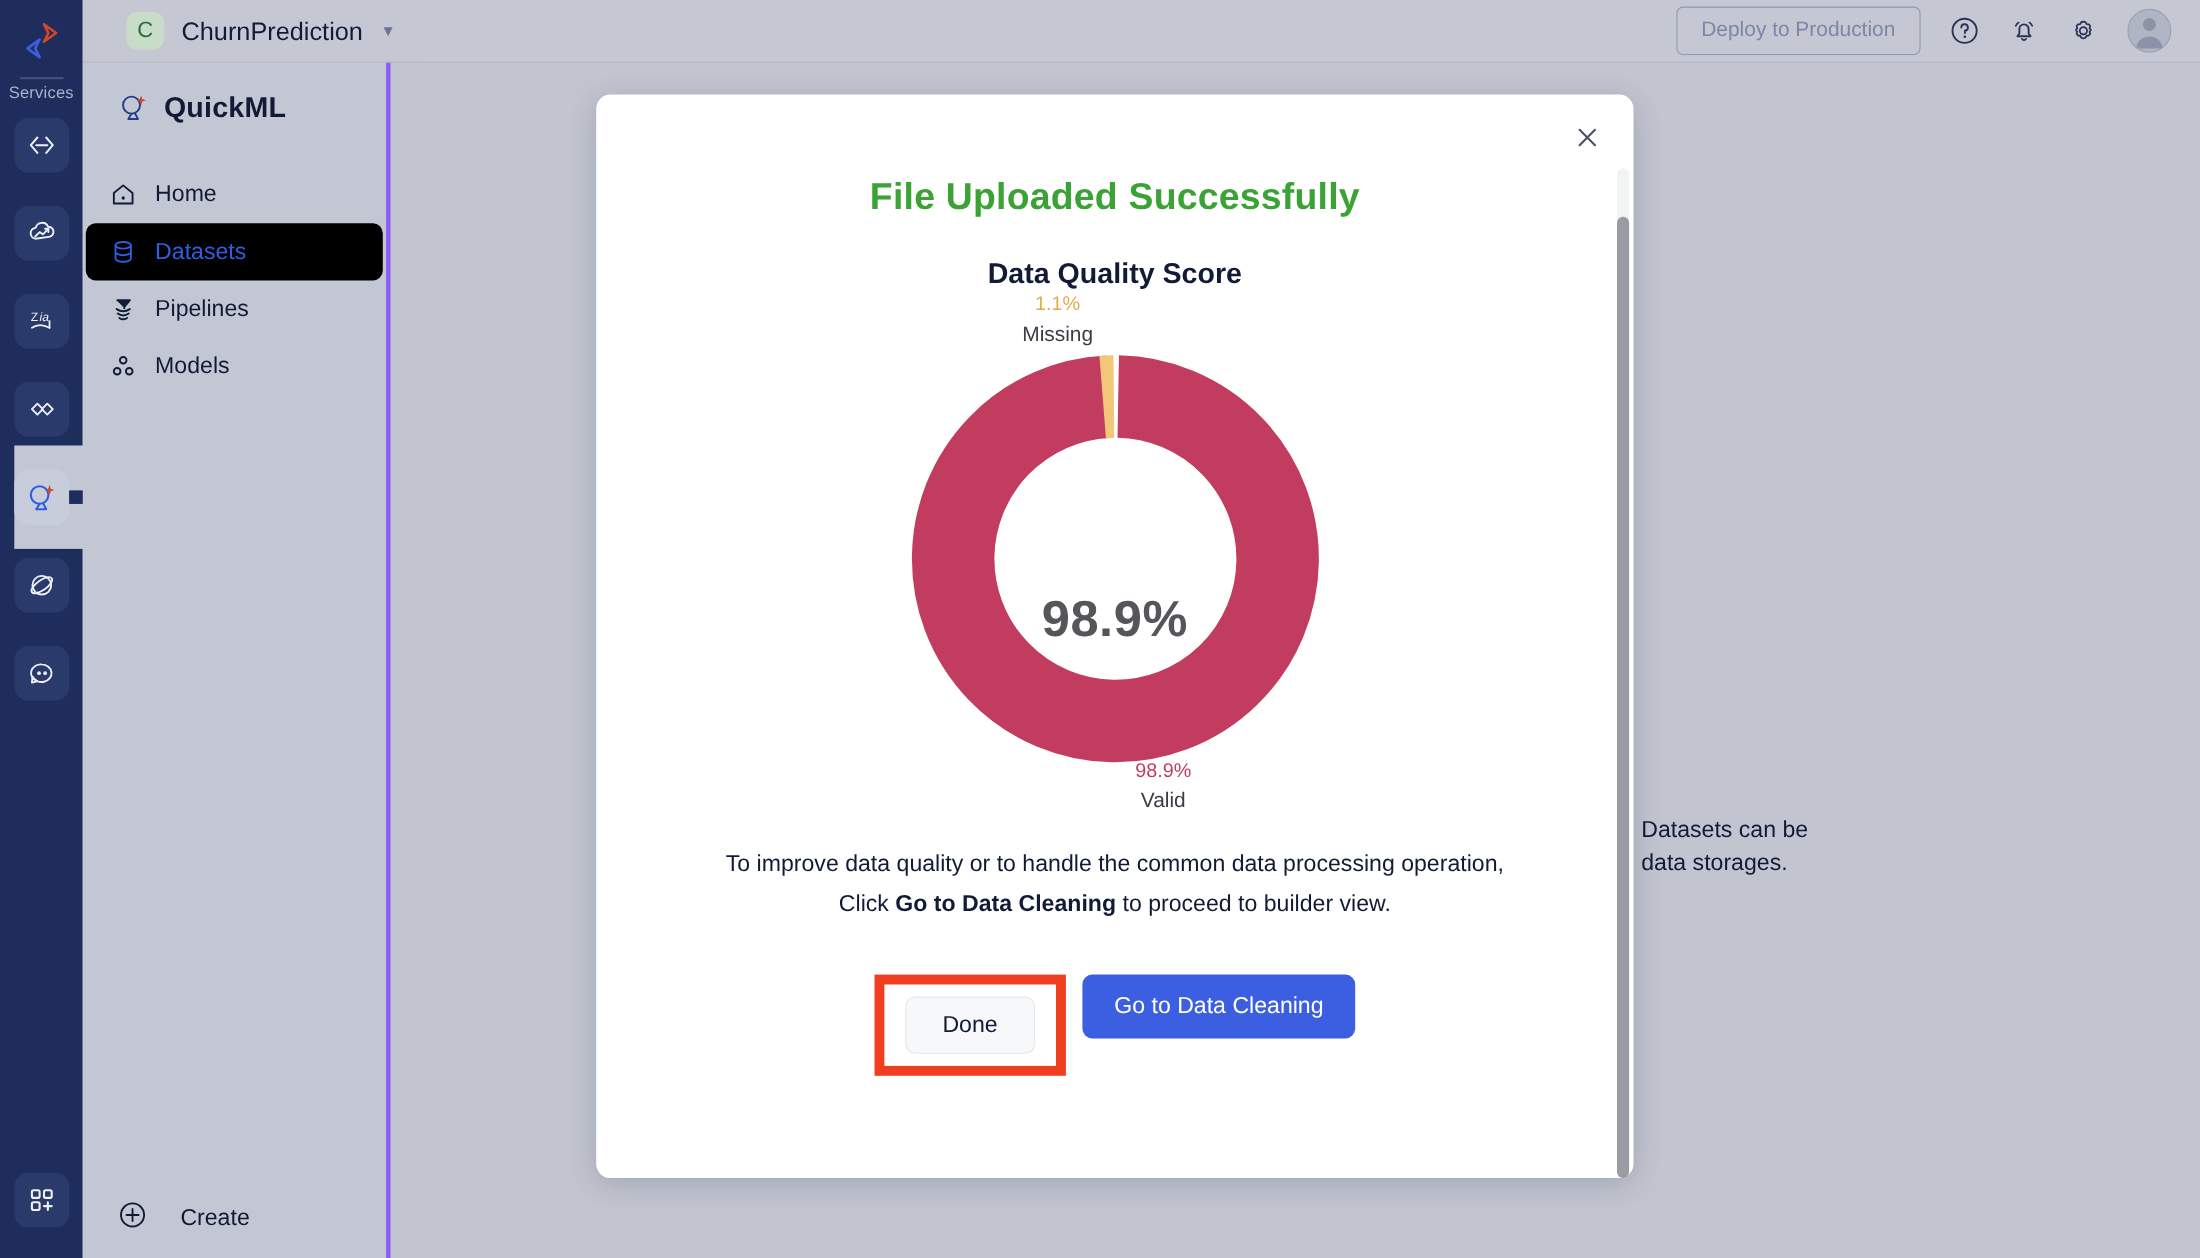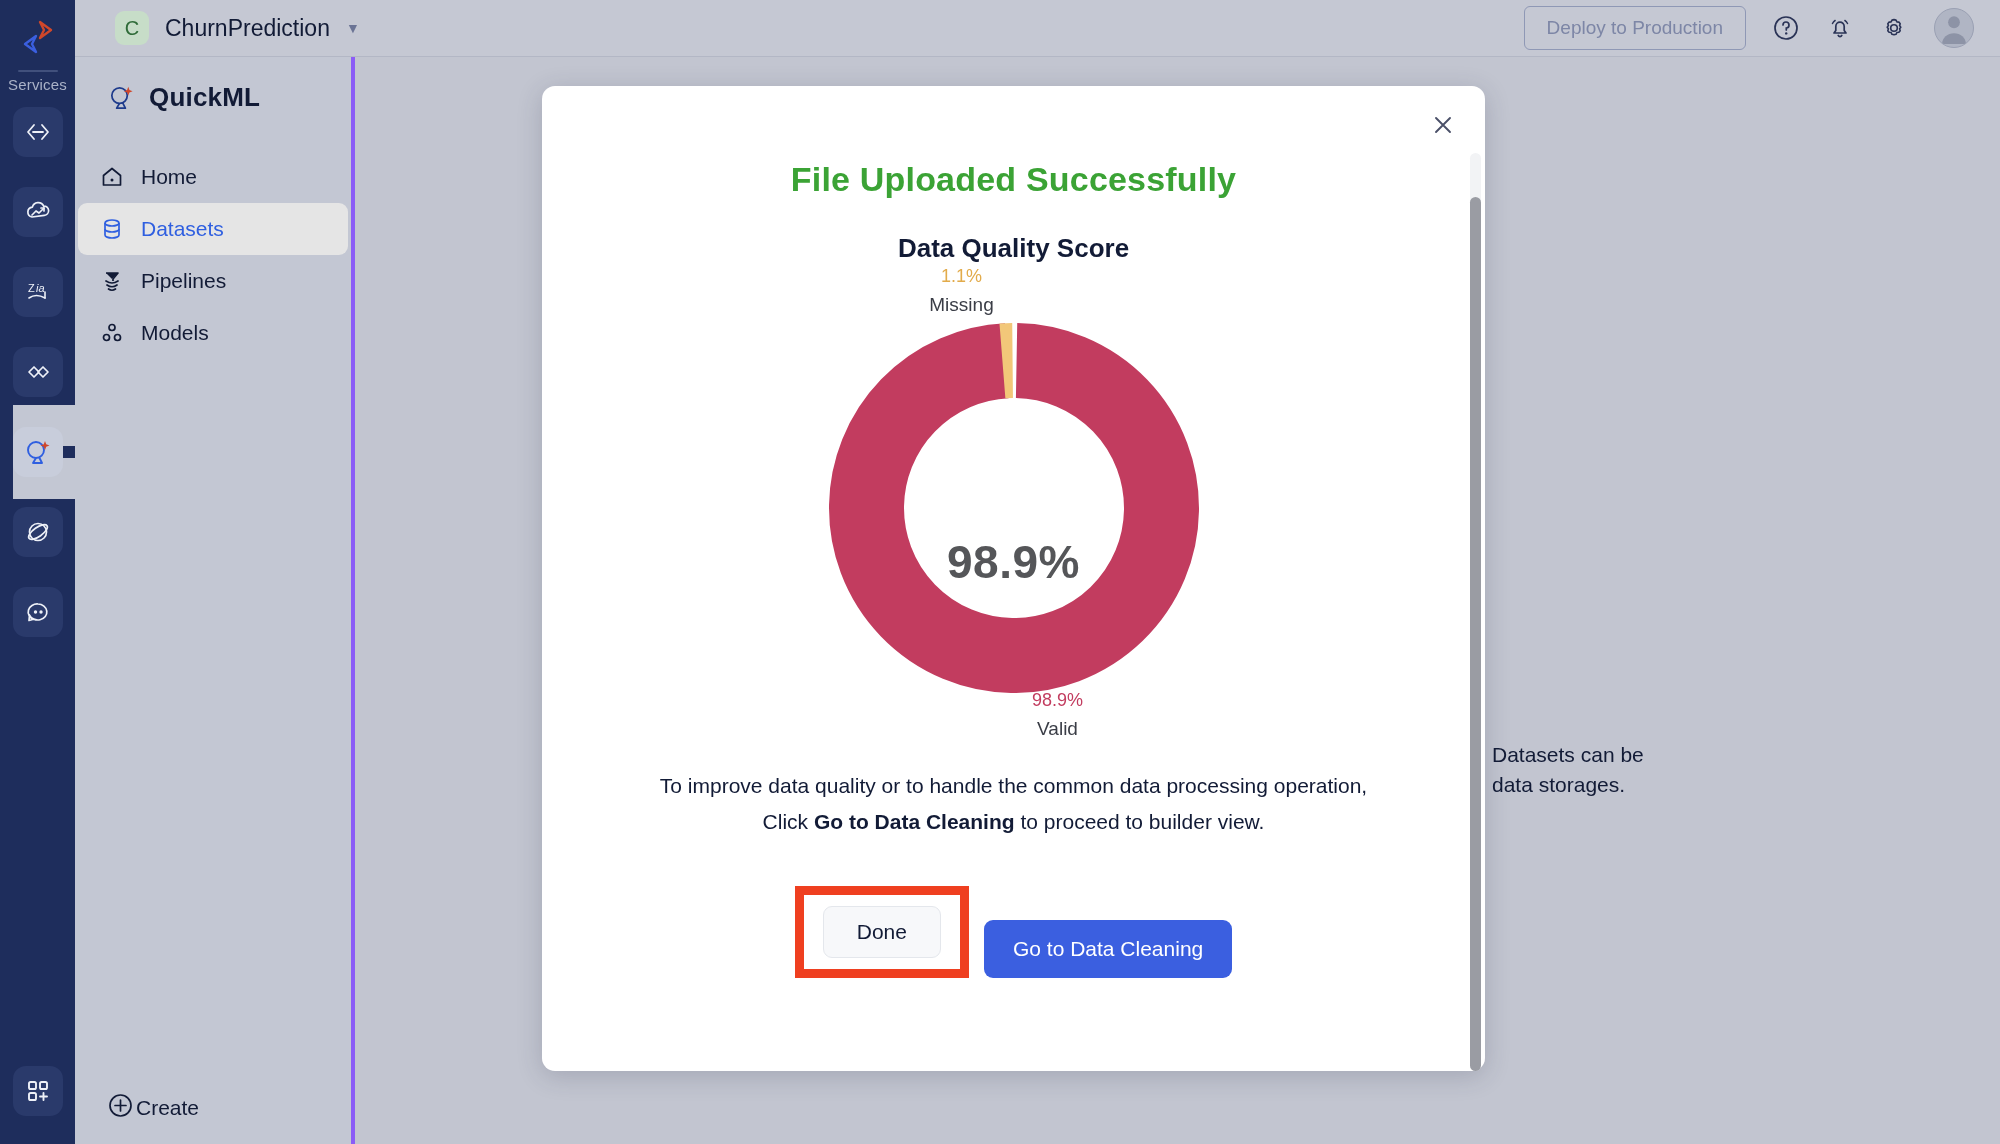--- a/index.html
+++ b/index.html
@@ -75,26 +75,26 @@
     border-right: 4px solid #8b5cf6;
   }
   .qml { display: flex; align-items: center; gap: 13px; padding: 25px 0 0 32px; }
   .qml-text { font-size: 26px; font-weight: bold; color: #121b36; letter-spacing: .2px; }
   .navlist { margin-top: 38px; padding: 0 3px; }
   .navitem {
     display: flex; align-items: center; gap: 17px;
     height: 52px; padding-left: 22px; border-radius: 9px;
     font-size: 21px; color: #121b36;
   }
-  .navitem.active { background: #e5e5e5; color: #2f5fe0; }
+  .navitem.active { background: #000000; color: #2f5fe0; }
   .navitem.active .nav-ic { color: #2f5fe0; }
   .nav-ic { color: #121b36; display: flex; align-items: center; width: 24px; }
   .create-row {
     position: absolute; bottom: 20px; left: 0; width: 305px;
-    display: flex; align-items: center; gap: 2px; padding-left: 32px;
+    display: flex; align-items: center; gap: 30px; padding-left: 32px;
     font-size: 21px; color: #121b36;
   }
 
   
   .canvas {
     position: absolute; left: 380px; top: 57px; width: 1620px; height: 1087px;
     background: #c2c5d0;
   }
   .hint-text {
     position: absolute; left: 1112px; top: 683px;
@@ -144,21 +144,21 @@
   .lbl-pct-valid { font-size: 18px; color: #c23c5f; }
   .lbl-name { font-size: 19px; color: #3a3d46; margin-top: 7px; }
 
   
   .body-copy {
     text-align: center; font-size: 21px; color: #121b36;
     line-height: 1.72; margin-top: 14px;
   }
   .body-copy b { font-weight: bold; }
   .btn-row {
-    display: flex; align-items: flex-end; justify-content: center;
+    display: flex; align-items: flex-start; justify-content: center;
     gap: 15px; margin-top: 46px;
   }
   .hl-box {
     border: 9px solid #ef3f20; padding: 11px 19px; background: #fff;
     display: flex; align-items: center; justify-content: center;
   }
   .btn-done {
     background: #f7f8fa; border: 1px solid #e4e7ec; border-radius: 9px;
     padding: 13px 33px; font-size: 21px; color: #121b36;
   }

